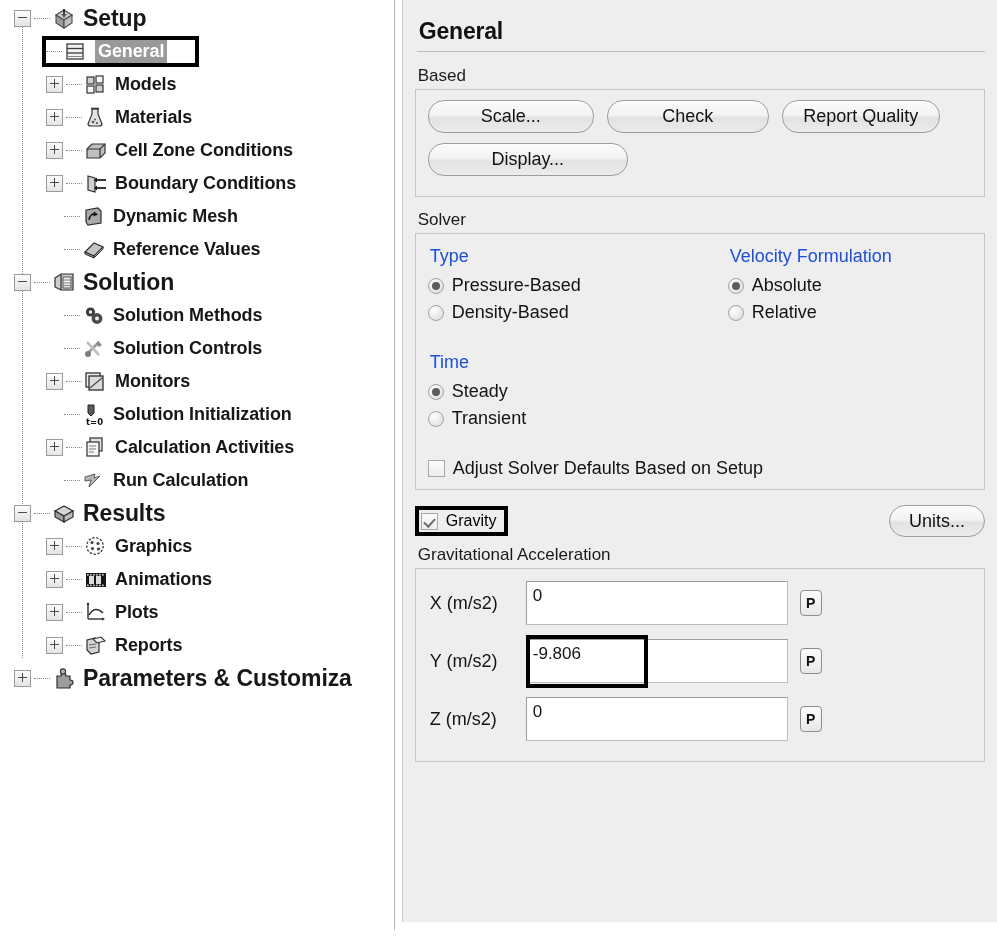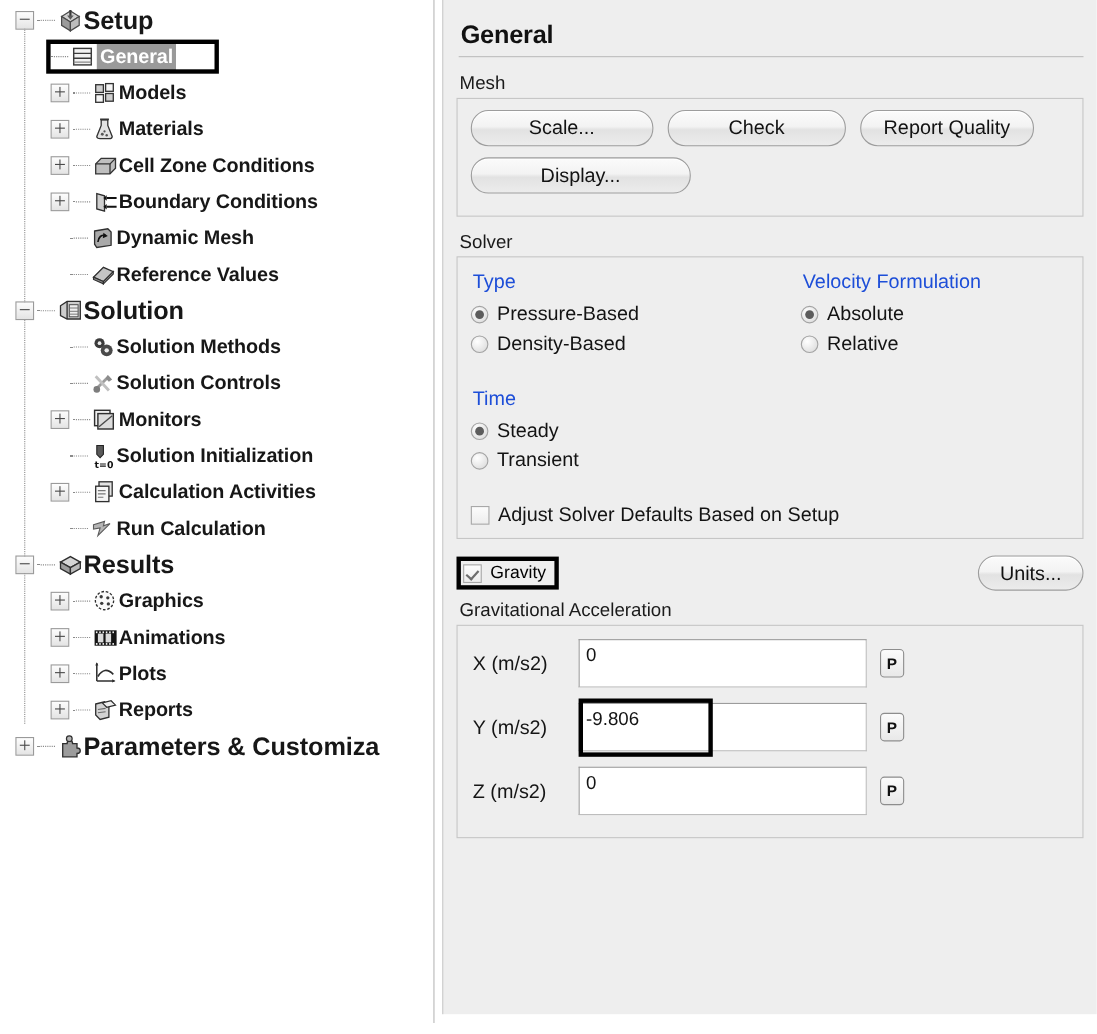--- a/index.html
+++ b/index.html
@@ -98,20 +98,21 @@
     width: 16px;
     height: 1px;
     border-top: 1px dotted #8a8a8a;
     flex: 0 0 auto;
     margin-right: 2px;
   }
 
   .ticon {
     width: 24px; height: 24px;
     flex: 0 0 auto;
+    margin-right: 7px;
     position: relative;
     text-align: center;
   }
   .ticon svg { display: block; }
 
   .tlabel {
     font-size: 23px;
     font-weight: bold;
     color: #171717;
     letter-spacing: -0.1px;
@@ -655,21 +656,21 @@
       </div>
 
     </div>
   </div>
 
   <div class="task-panel">
 
     <div class="panel-title">General</div>
     <div class="title-rule"></div>
 
-    <div class="group-label">Mesh</div>
+    <div class="group-label">Based</div>
     <div class="group-box">
       <div class="btn-row">
         <div class="btn btn-scale">Scale...</div>
         <div class="btn btn-check">Check</div>
         <div class="btn btn-quality">Report Quality</div>
       </div>
       <div class="btn-row">
         <div class="btn btn-display">Display...</div>
       </div>
     </div>

